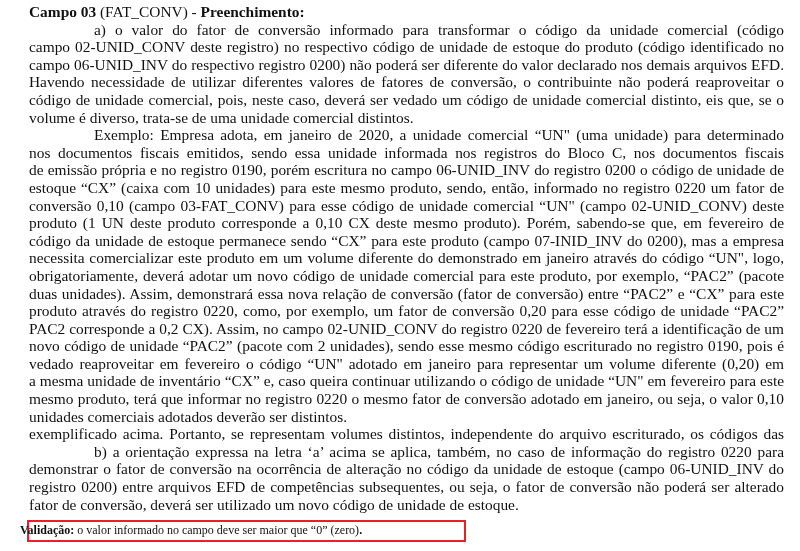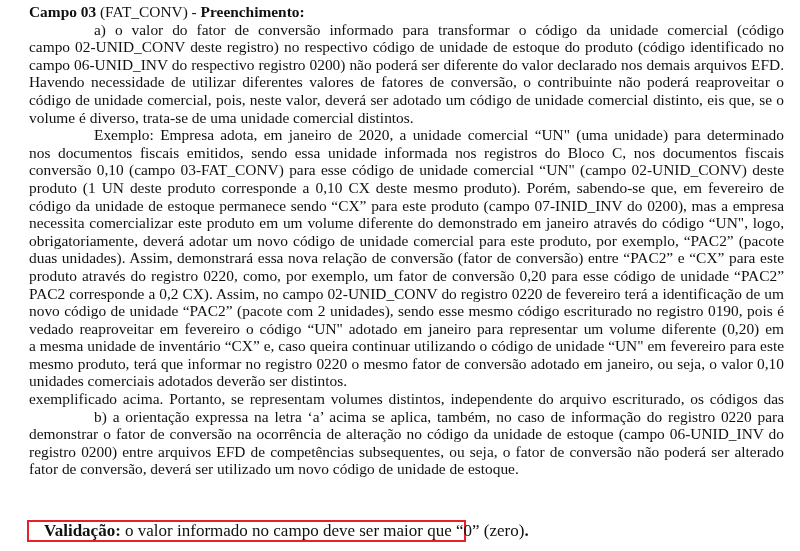--- a/index.html
+++ b/index.html
@@ -42,49 +42,51 @@
       position: absolute;
       left: 27px;
       top: 520px;
       width: 439px;
       height: 22px;
       border: 2px solid #e8202a;
       box-sizing: border-box;
     }
     .validation-line {
       position: absolute;
-      left: 44px;
+      left: 20px;
       top: 522px;
-      font-size: 17px;
+      font-size: 12px;
       line-height: 17.6px;
       white-space: nowrap;
     }
   </style>
 </head>
 <body>
 
 <div class="page">
   <div class="line">
     <span class="b">Campo 03</span>
     <span>(FAT_CONV)</span><span> - </span>
     <span class="b">Preenchimento:</span>
   </div>
 
   <div>
     <div class="line just indent">a) o valor do fator de conversão informado para transformar o código da unidade comercial (código identificado no</div>
     <div class="line just">campo 02-UNID_CONV deste registro) no respectivo código de unidade de estoque do produto (código identificado no</div>
     <div class="line just">campo 06-UNID_INV do respectivo registro 0200) não poderá ser diferente do valor declarado nos demais arquivos EFD.</div>
     <div class="line just">Havendo necessidade de utilizar diferentes valores de fatores de conversão, o contribuinte não poderá reaproveitar o mesmo</div>
-    <div class="line just">código de unidade comercial, pois, neste valor, deverá ser adotado um código de unidade comercial distinto, eis que, se o</div>
+    <div class="line just">código de unidade comercial, pois, neste caso, deverá ser vedado um código de unidade comercial distinto, eis que, se o</div>
     <div class="line">volume é diverso, trata-se de uma unidade comercial distintos.</div>
   </div>
 
   <div>
     <div class="line just indent">Exemplo: Empresa adota, em janeiro de 2020, a unidade comercial “UN" (uma unidade) para determinado produto</div>
     <div class="line just">nos documentos fiscais emitidos, sendo essa unidade informada nos registros do Bloco C, nos documentos fiscais eletrônicos</div>
+    <div class="line just">de emissão própria e no registro 0190, porém escritura no campo 06-UNID_INV do registro 0200 o código de unidade de</div>
+    <div class="line just">estoque “CX” (caixa com 10 unidades) para este mesmo produto, sendo, então, informado no registro 0220 um fator de</div>
     <div class="line just">conversão 0,10 (campo 03-FAT_CONV) para esse código de unidade comercial “UN" (campo 02-UNID_CONV) deste</div>
     <div class="line just">produto (1 UN deste produto corresponde a 0,10 CX deste mesmo produto). Porém, sabendo-se que, em fevereiro de 2020, o</div>
     <div class="line just">código da unidade de estoque permanece sendo “CX” para este produto (campo 07-INID_INV do 0200), mas a empresa</div>
     <div class="line just">necessita comercializar este produto em um volume diferente do demonstrado em janeiro através do código “UN", logo,</div>
     <div class="line just">obrigatoriamente, deverá adotar um novo código de unidade comercial para este produto, por exemplo, “PAC2” (pacote com</div>
     <div class="line just">duas unidades). Assim, demonstrará essa nova relação de conversão (fator de conversão) entre “PAC2” e “CX” para este</div>
     <div class="line just">produto através do registro 0220, como, por exemplo, um fator de conversão 0,20 para esse código de unidade “PAC2” (um</div>
     <div class="line just">PAC2 corresponde a 0,2 CX). Assim, no campo 02-UNID_CONV do registro 0220 de fevereiro terá a identificação de um</div>
     <div class="line just">novo código de unidade “PAC2” (pacote com 2 unidades), sendo esse mesmo código escriturado no registro 0190, pois é</div>
     <div class="line just">vedado reaproveitar em fevereiro o código “UN" adotado em janeiro para representar um volume diferente (0,20) em relação</div>

